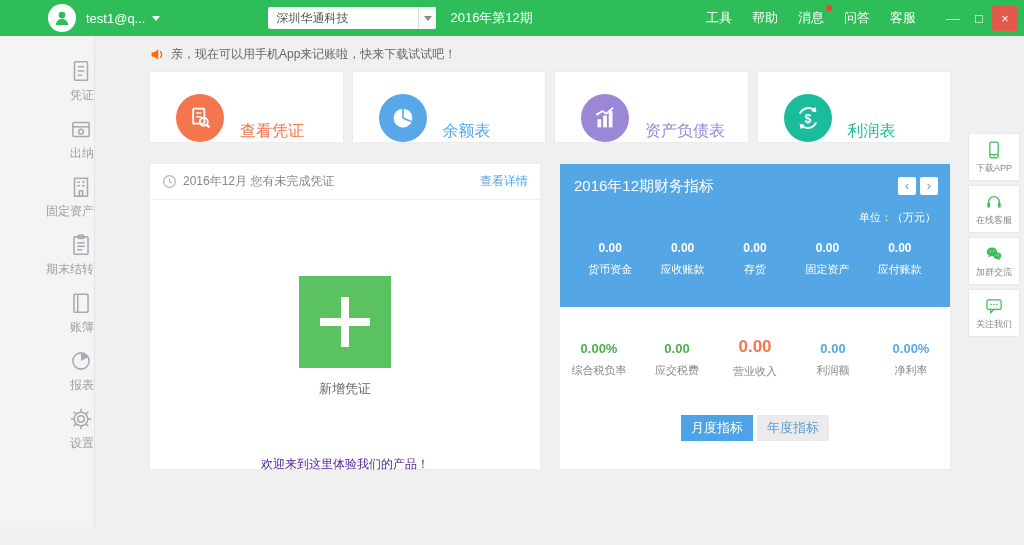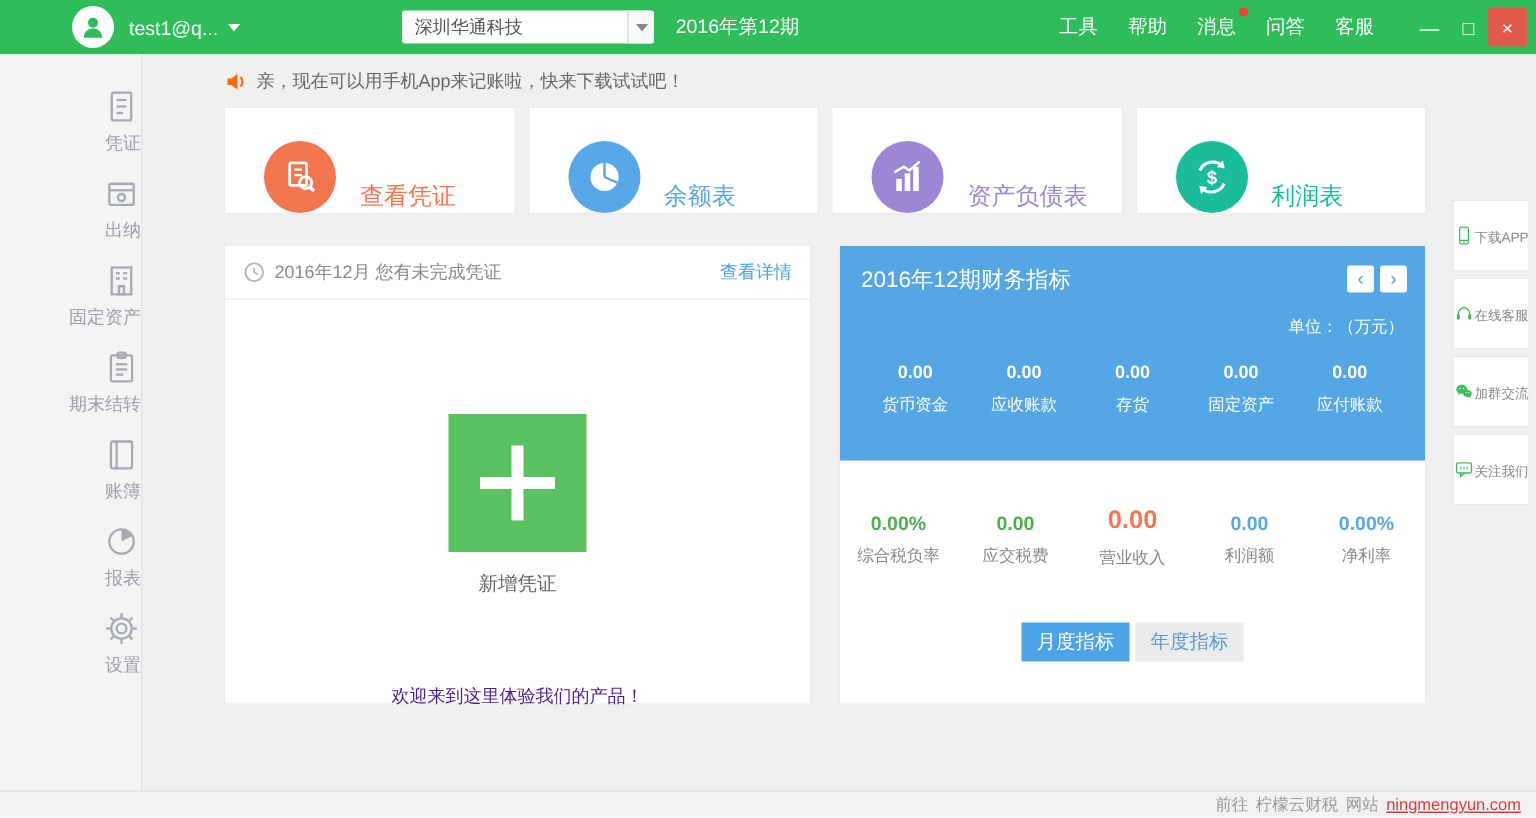--- a/index.html
+++ b/index.html
@@ -79,21 +79,21 @@
   .ip-stats2 .val { font-size:13px; }
   .ip-stats2 .val.big { font-size:17px; margin-top:-4px; }
   .c-green { color:#4caf50; } .c-orange { color:#f4764f; } .c-blue { color:#58a7e8; }
   .ip-tabs { position:absolute; bottom:28px; left:0; right:0; display:flex; justify-content:center; gap:4px; }
   .tab { width:72px; height:26px; font-size:13px; border:none; cursor:pointer; }
   .tab.active { background:#4da3e8; color:#fff; }
   .tab.inactive { background:#ebebeb; color:#5c9bd1; }
 
   
   .float-col { position:absolute; right:4px; top:133px; width:52px; display:flex; flex-direction:column; gap:4px; z-index:20; }
-  .float-btn { height:48px; background:#fff; border:1px solid #e8e8e8; display:flex; flex-direction:row; align-items:center; justify-content:center; cursor:pointer; }
+  .float-btn { height:48px; background:#fff; border:1px solid #e8e8e8; display:flex; flex-direction:column; align-items:center; justify-content:center; cursor:pointer; }
   .float-btn svg { width:20px; height:20px; }
   .float-label { font-size:9px; color:#888; margin-top:2px; white-space:nowrap; }
 
   
   .footer { position:absolute; left:0; right:0; bottom:0; height:18px; background:#f2f2f2; border-top:1px solid #e2e2e2; display:flex; justify-content:flex-end; align-items:center; gap:5px; padding-right:10px; font-size:11px; color:#999; }
   .footer-link { color:#e4393c; text-decoration:underline; cursor:pointer; }
 </style>
 </head>
 <body>
 
@@ -384,20 +384,14 @@
         <rect x="3.5" y="4.5" width="17" height="11.5" rx="2" stroke="#3bbd5e" fill="none" stroke-width="1.5"></rect>
         <path d="M8 16 L8 20 L12.5 16" fill="none" stroke="#3bbd5e" stroke-width="1.5"></path>
         <circle cx="8.5" cy="10.2" r="1" fill="#3bbd5e"></circle>
           <circle cx="12" cy="10.2" r="1" fill="#3bbd5e"></circle>
           <circle cx="15.5" cy="10.2" r="1" fill="#3bbd5e"></circle>
       </svg>
       <span class="float-label">关注我们</span>
     </div>
   </div>
 
-  <footer class="footer">
-    <span>前往</span>
-    <span>柠檬云财税</span>
-    <span>网站</span>
-    <a class="footer-link">ningmengyun.com</a>
-  </footer>
 
 </div>
 
 </body></html>

